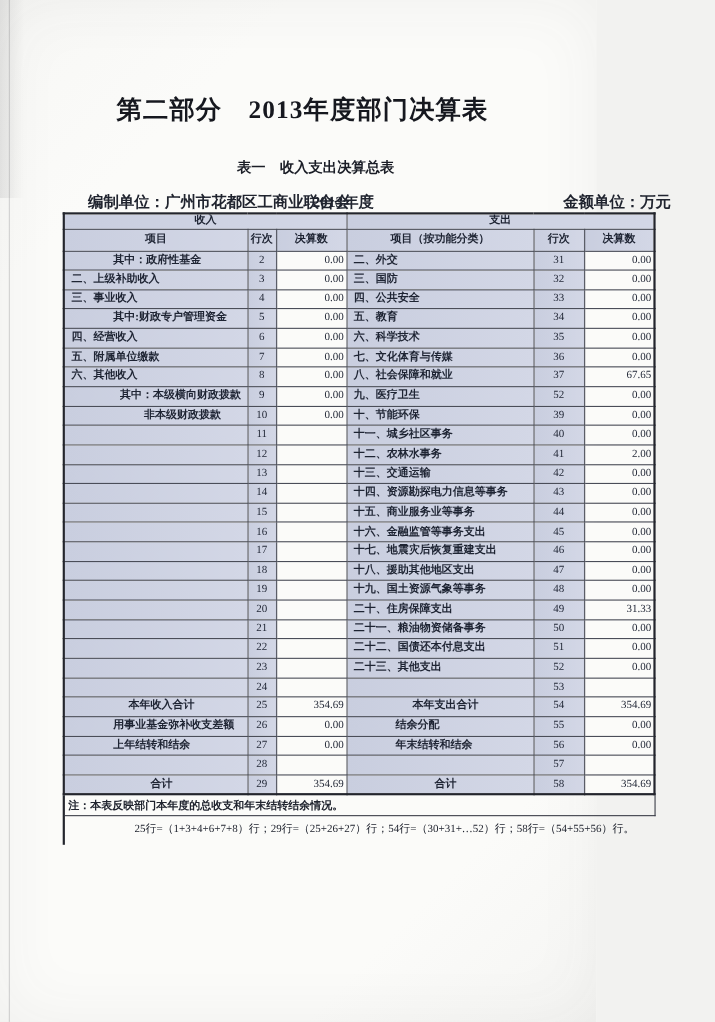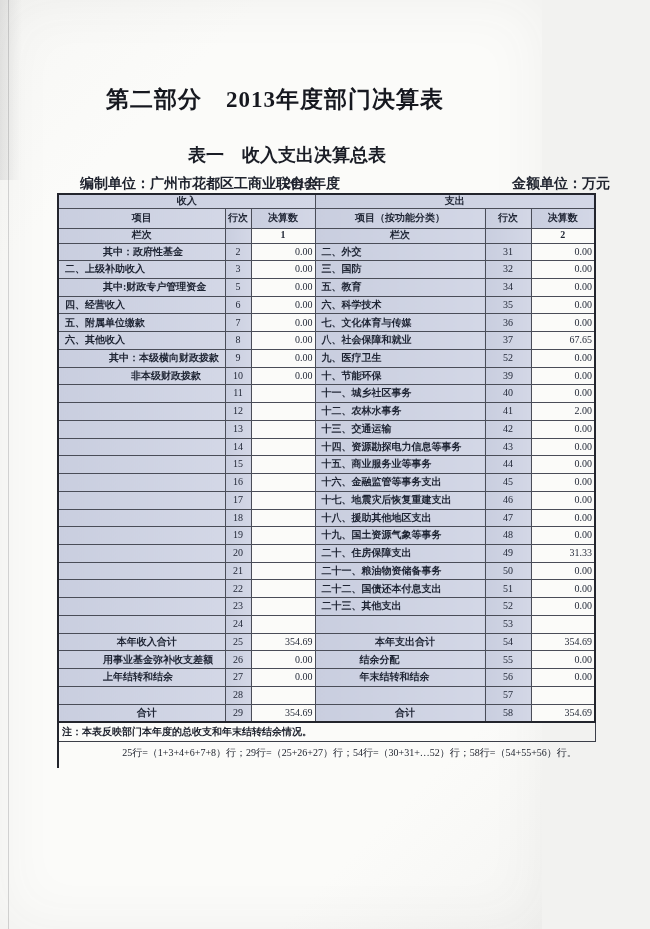--- a/index.html
+++ b/index.html
@@ -22,21 +22,21 @@
     position:absolute;left:0;top:0;width:22px;height:180px;
     background:linear-gradient(90deg,rgba(90,90,95,.12),rgba(90,90,95,0));
   }
   .part-title{
     position:absolute;top:84px;left:275px;transform:translateX(-50%);
     font-size:23px;font-weight:bold;color:#16181f;
     letter-spacing:1px;white-space:nowrap;
   }
   .table-title{
     position:absolute;top:143px;left:287px;transform:translateX(-50%);
-    font-size:18px;font-weight:bold;color:#1a1d26;white-space:nowrap;
+    font-size:13px;font-weight:bold;color:#1a1d26;white-space:nowrap;
   }
   .meta-row{
     position:absolute;left:73px;top:175px;width:537px;height:16px;
     font-size:14px;font-weight:bold;color:#20242f;
   }
   .meta-prepared{position:absolute;left:7px;top:0;}
   .meta-year{position:absolute;left:211px;top:0;}
   .meta-unit{position:absolute;right:0;top:0;}
 
   table.summary{
@@ -121,44 +121,44 @@
         <td colspan="3" class="hcell tint">支出</td>
       </tr>
       <tr class="hr2">
         <td class="hcell tint">项目</td>
         <td class="hcell tint">行次</td>
         <td class="hcell tint">决算数</td>
         <td class="hcell tint">项目（按功能分类）</td>
         <td class="hcell tint">行次</td>
         <td class="hcell tint">决算数</td>
       </tr>
-      <tr class="hr3">
-        <td class="hcell tint">栏次</td>
-        <td class="tint"></td>
-        <td class="hcell white">1</td>
-        <td class="hcell tint">栏次</td>
-        <td class="tint"></td>
-        <td class="hcell white">2</td>
-      </tr>
     </thead>
     <tbody>
         <tr>
           <td class="lbl sub1">其中：政府性基金</td>
           <td class="ln">2</td>
           <td class="val">0.00</td>
           <td class="lbl item">二、外交</td>
           <td class="ln">31</td>
           <td class="val">0.00</td>
         </tr>
         <tr>
           <td class="lbl item">二、上级补助收入</td>
           <td class="ln">3</td>
           <td class="val">0.00</td>
           <td class="lbl item">三、国防</td>
           <td class="ln">32</td>
+          <td class="val">0.00</td>
+        </tr>
+        <tr>
+          <td class="lbl item">三、事业收入</td>
+          <td class="ln">4</td>
+          <td class="val">0.00</td>
+          <td class="lbl item">四、公共安全</td>
+          <td class="ln">33</td>
           <td class="val">0.00</td>
         </tr>
         <tr>
           <td class="lbl sub1">其中:财政专户管理资金</td>
           <td class="ln">5</td>
           <td class="val">0.00</td>
           <td class="lbl item">五、教育</td>
           <td class="ln">34</td>
           <td class="val">0.00</td>
         </tr>

